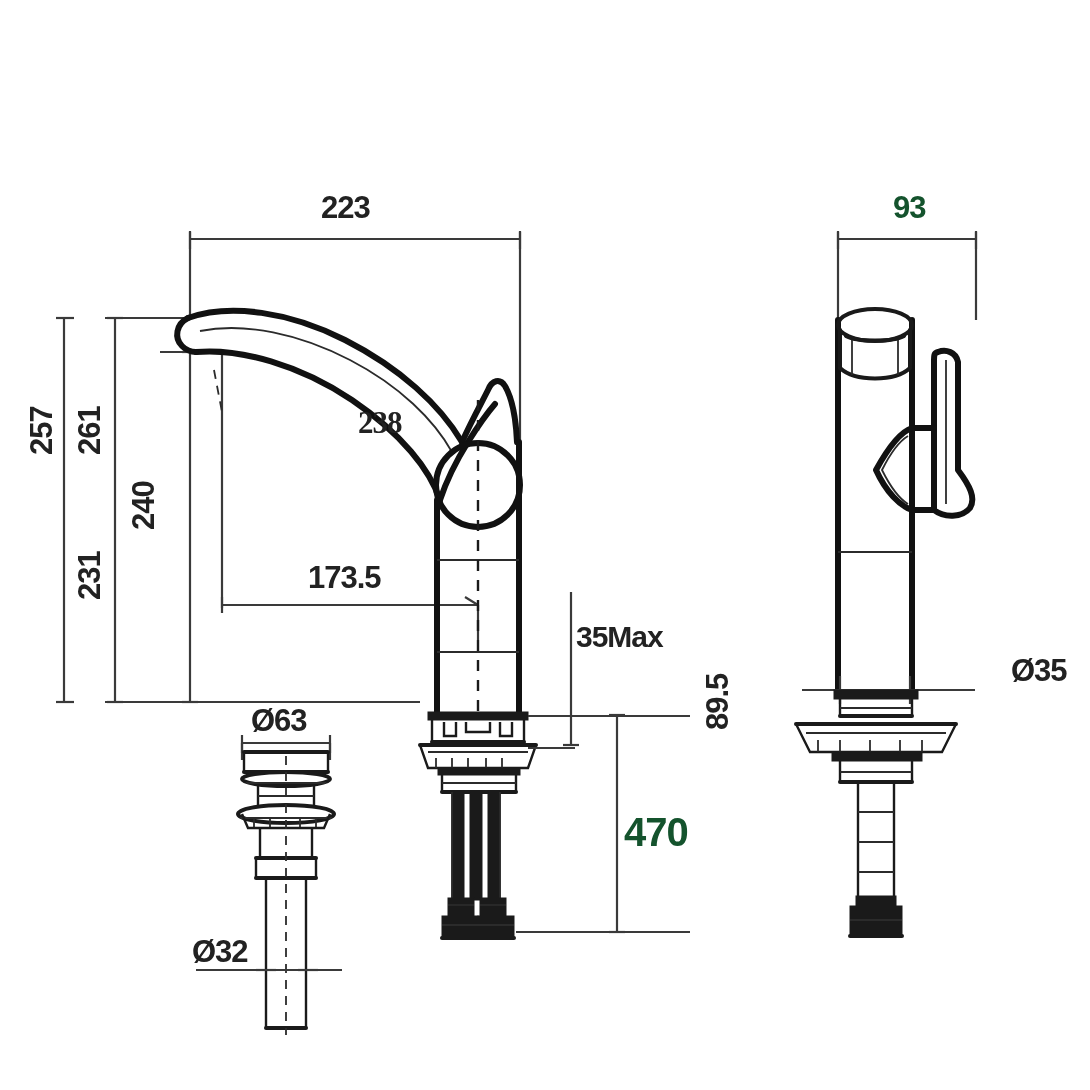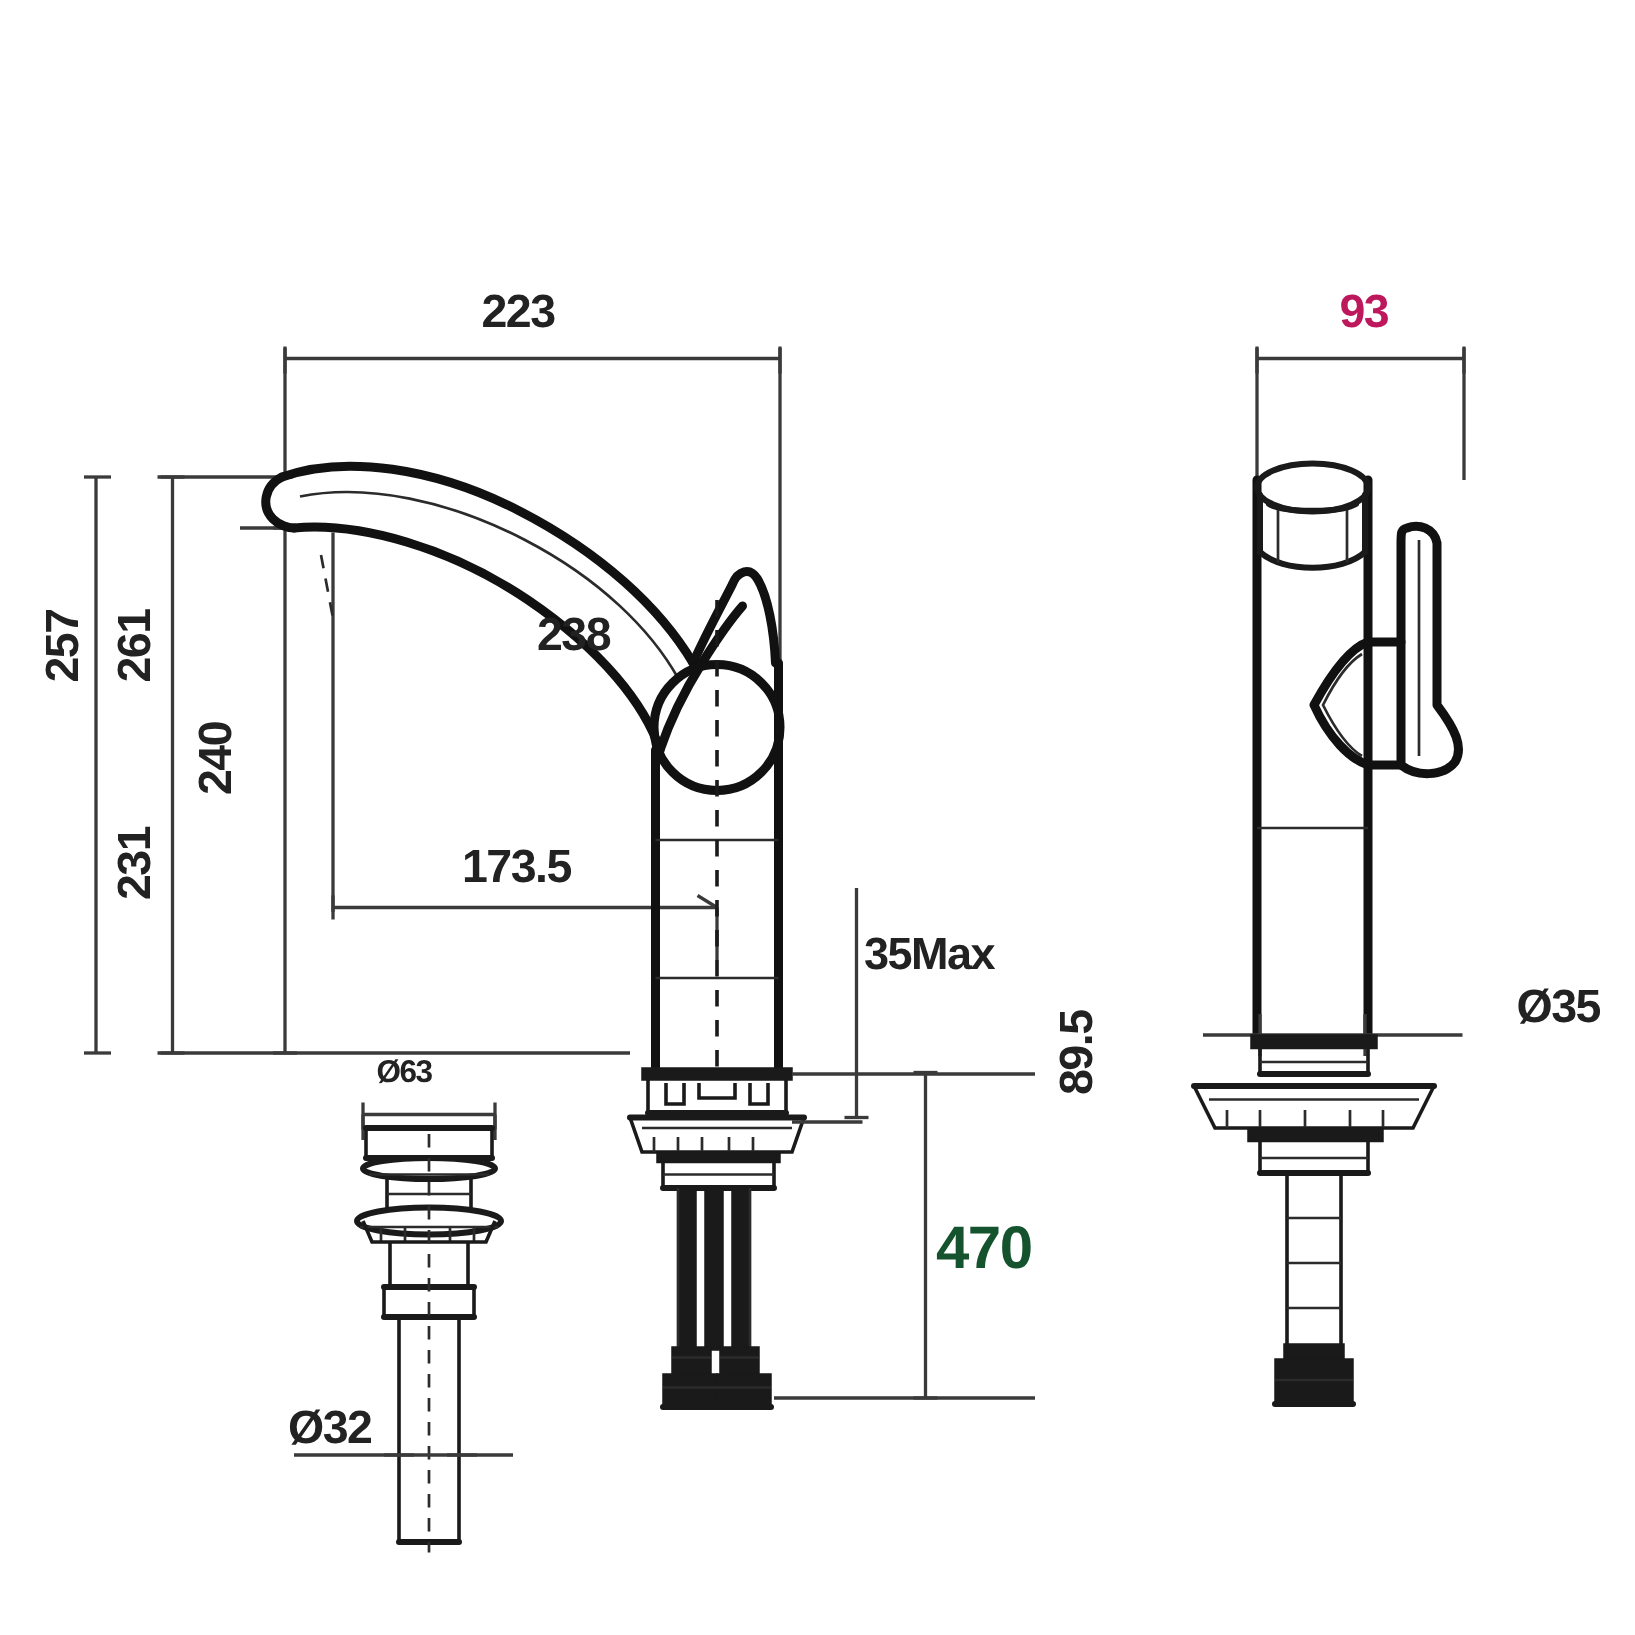--- a/index.html
+++ b/index.html
@@ -354,45 +354,45 @@
 
 <div style="position:absolute;left:72px;top:600px;transform:rotate(-90deg);transform-origin:left top;white-space:nowrap;">
   <span style="font-size:31px;font-weight:700;color:#222;font-family:'Liberation Sans',sans-serif;letter-spacing:-1px;">231</span>
 </div>
 
 <div style="position:absolute;left:126px;top:530px;transform:rotate(-90deg);transform-origin:left top;white-space:nowrap;">
   <span style="font-size:31px;font-weight:700;color:#222;font-family:'Liberation Sans',sans-serif;letter-spacing:-1px;">240</span>
 </div>
 
 <div style="position:absolute;left:358px;top:405px;">
-  <span style="font-size:31px;font-weight:700;color:#222;font-family:Liberation Sans, sans-serif;letter-spacing:-1px;">238</span>
+  <span style="font-size:31px;font-weight:700;color:#222;font-family:Liberation Serif, serif;letter-spacing:-1px;">238</span>
 </div>
 
 <div style="position:absolute;left:308px;top:560px;">
   <span style="font-size:31px;font-weight:700;color:#222;font-family:'Liberation Sans',sans-serif;letter-spacing:-1px;text-align:right;">173.5</span>
 </div>
 
 <div style="position:absolute;left:576px;top:620px;">
   <span style="font-size:30px;font-weight:700;color:#222;font-family:'Liberation Sans',sans-serif;letter-spacing:-1px;">35Max</span>
 </div>
 
 <div style="position:absolute;left:624px;top:810px;">
   <span style="font-size:40px;font-weight:700;color:#14532d;font-family:'Liberation Sans',sans-serif;letter-spacing:-1px;">470</span>
 </div>
 
 <div style="position:absolute;left:251px;top:703px;">
-  <span style="font-size:21px;font-weight:700;color:#222;font-family:'Liberation Sans',sans-serif;letter-spacing:-1px;">Ø63</span>
+  <span style="font-size:31px;font-weight:700;color:#222;font-family:'Liberation Sans',sans-serif;letter-spacing:-1px;">Ø63</span>
 </div>
 
 <div style="position:absolute;left:192px;top:934px;">
   <span style="font-size:31px;font-weight:700;color:#222;font-family:'Liberation Sans',sans-serif;letter-spacing:-1px;">Ø32</span>
 </div>
 
 <div style="position:absolute;left:893px;top:190px;">
-  <span style="font-size:31px;font-weight:700;color:#be185d;font-family:'Liberation Sans',sans-serif;letter-spacing:-1px;">93</span>
+  <span style="font-size:31px;font-weight:700;color:#14532d;font-family:'Liberation Sans',sans-serif;letter-spacing:-1px;">93</span>
 </div>
 
 <div style="position:absolute;left:700px;top:730px;transform:rotate(-90deg);transform-origin:left top;white-space:nowrap;">
   <span style="font-size:31px;font-weight:700;color:#222;font-family:'Liberation Sans',sans-serif;letter-spacing:-1px;">89.5</span>
 </div>
 
 <div style="position:absolute;left:978px;top:653px;">
   <span style="font-size:31px;font-weight:700;color:#222;font-family:'Liberation Sans',sans-serif;letter-spacing:-1px;margin-left:33px;">Ø35</span>
 </div>
 

